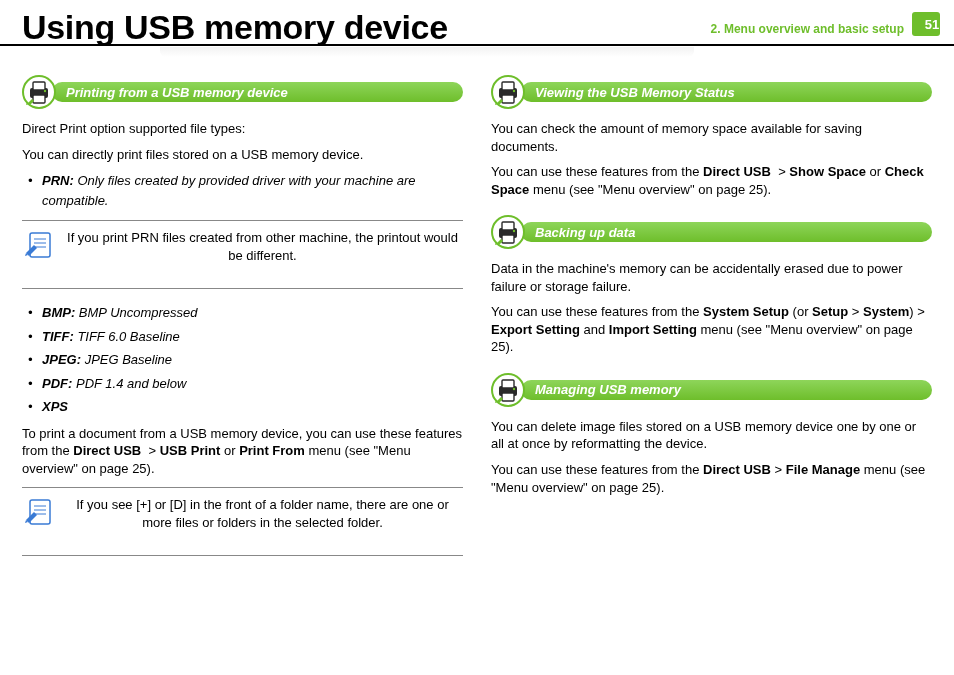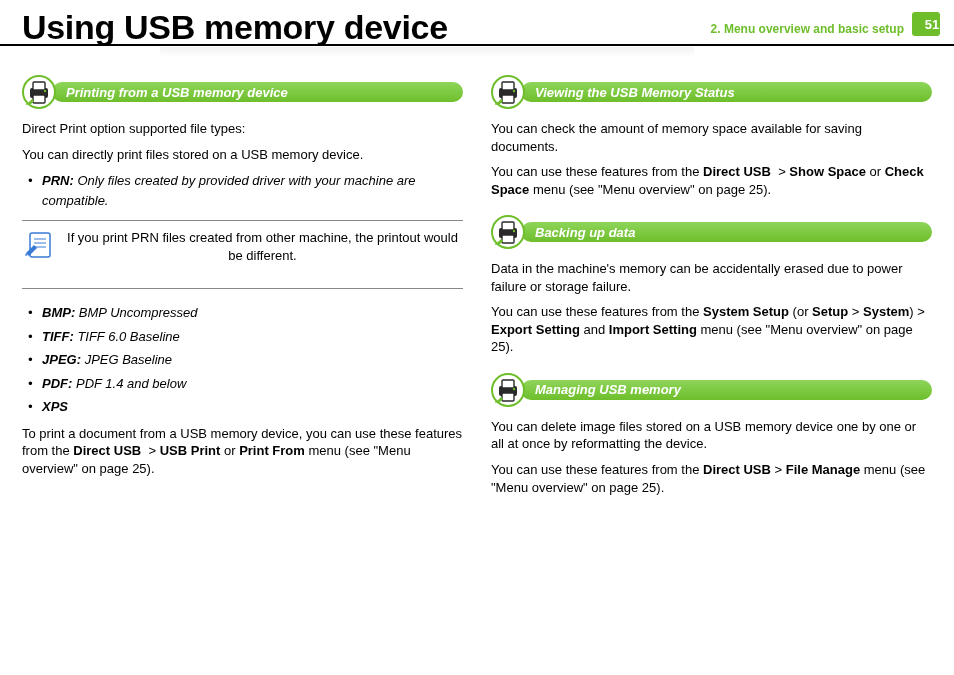--- a/index.html
+++ b/index.html
@@ -179,20 +179,28 @@
       <li><strong>TIFF:</strong><span> TIFF 6.0 Baseline</span></li>
       <li><strong>JPEG:</strong><span> JPEG Baseline</span></li>
       <li><strong>PDF:</strong><span> PDF 1.4 and below</span></li>
       <li><strong>XPS</strong></li>
     </ul>
 
     <p class="body">
       <span>To print a document from a USB memory device, you can use these features from the </span><strong>Direct USB</strong><span class="sp">  &gt; </span><strong>USB Print</strong><span> or </span><strong>Print From</strong><span> menu (see "Menu overview" on page 25).</span>
     </p>
 
+    <div class="note">
+      <div class="note-icon">
+          <svg width="30" height="32">
+            <use href="#noteGlyph"></use>
+          </svg>
+        </div>
+      <div class="note-text">If you see [+] or [D] in the front of a folder name, there are one or more files or folders in the selected folder.</div>
+    </div>
 
   </div>
 
   <div class="col">
 
     <div class="section-head">
       <svg class="printer-icon">
           <use href="#printerGlyph"></use>
         </svg>
       <div class="pill">Viewing the USB Memory Status</div>

